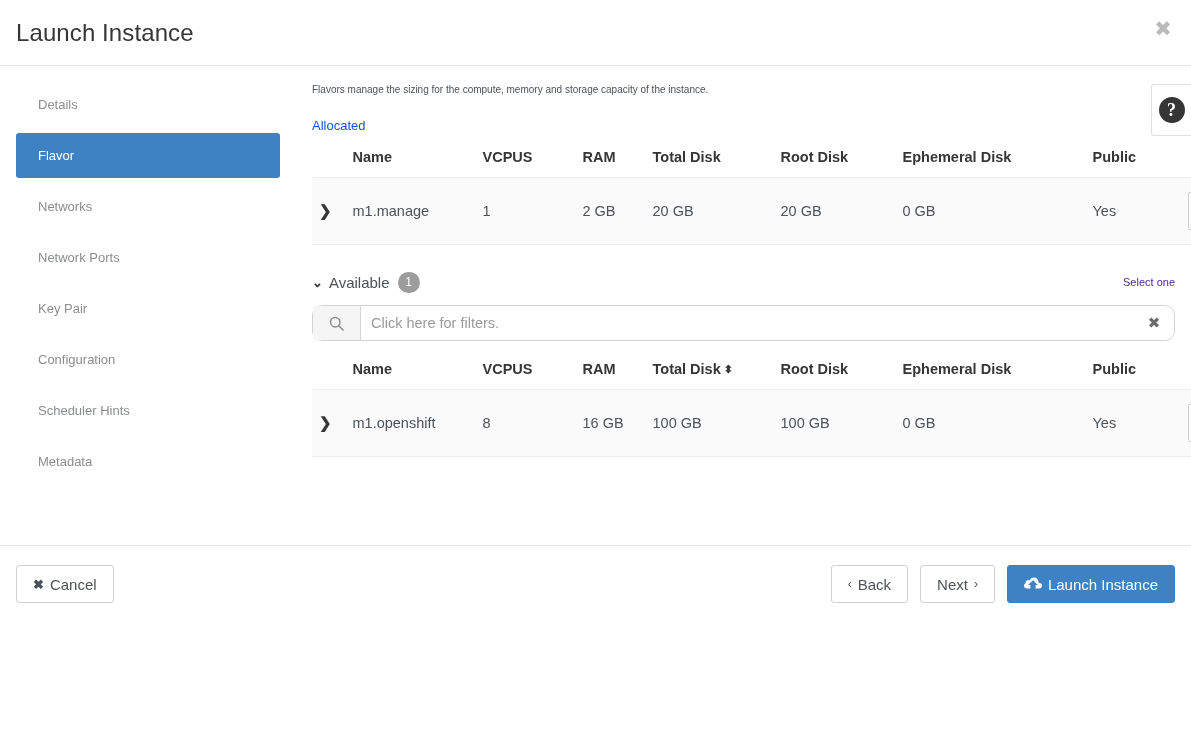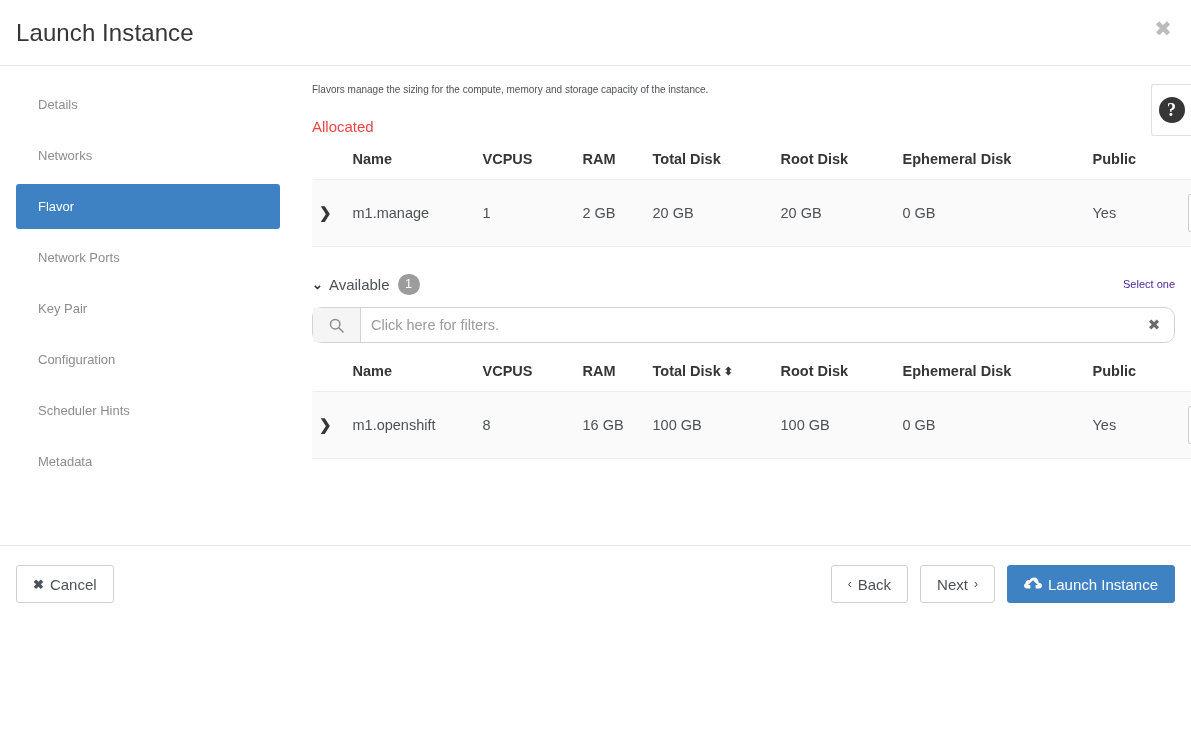--- a/index.html
+++ b/index.html
@@ -94,22 +94,22 @@
     position: relative;
     overflow: hidden;
   }
   .intro-text {
     font-size: 10px;
     color: #4d5258;
     margin: 0 0 22px 0;
     line-height: 1.2;
   }
   .section-label {
-    font-size: 15px;
-    color: #ef4444;
+    font-size: 13px;
+    color: #1d4ed8;
     margin: 0 0 14px 0;
   }
 
   
   table.ts {
     width: 100%;
     border-collapse: collapse;
     table-layout: fixed;
     font-size: 14px;
   }
@@ -339,22 +339,22 @@
 
   <div class="modal-header">
     <div class="modal-title">Launch Instance</div>
     <button class="close-btn">✖</button>
   </div>
 
   <div class="modal-body">
 
     <div class="wizard-nav">
       <div class="nav-item">Details</div>
+      <div class="nav-item active">Flavor</div>
       <div class="nav-item">Networks</div>
-      <div class="nav-item active">Flavor</div>
       <div class="nav-item">Network Ports</div>
       <div class="nav-item">Key Pair</div>
       <div class="nav-item">Configuration</div>
       <div class="nav-item">Scheduler Hints</div>
       <div class="nav-item">Metadata</div>
     </div>
 
     <div class="wizard-main">
 
       <div class="help-tab">

